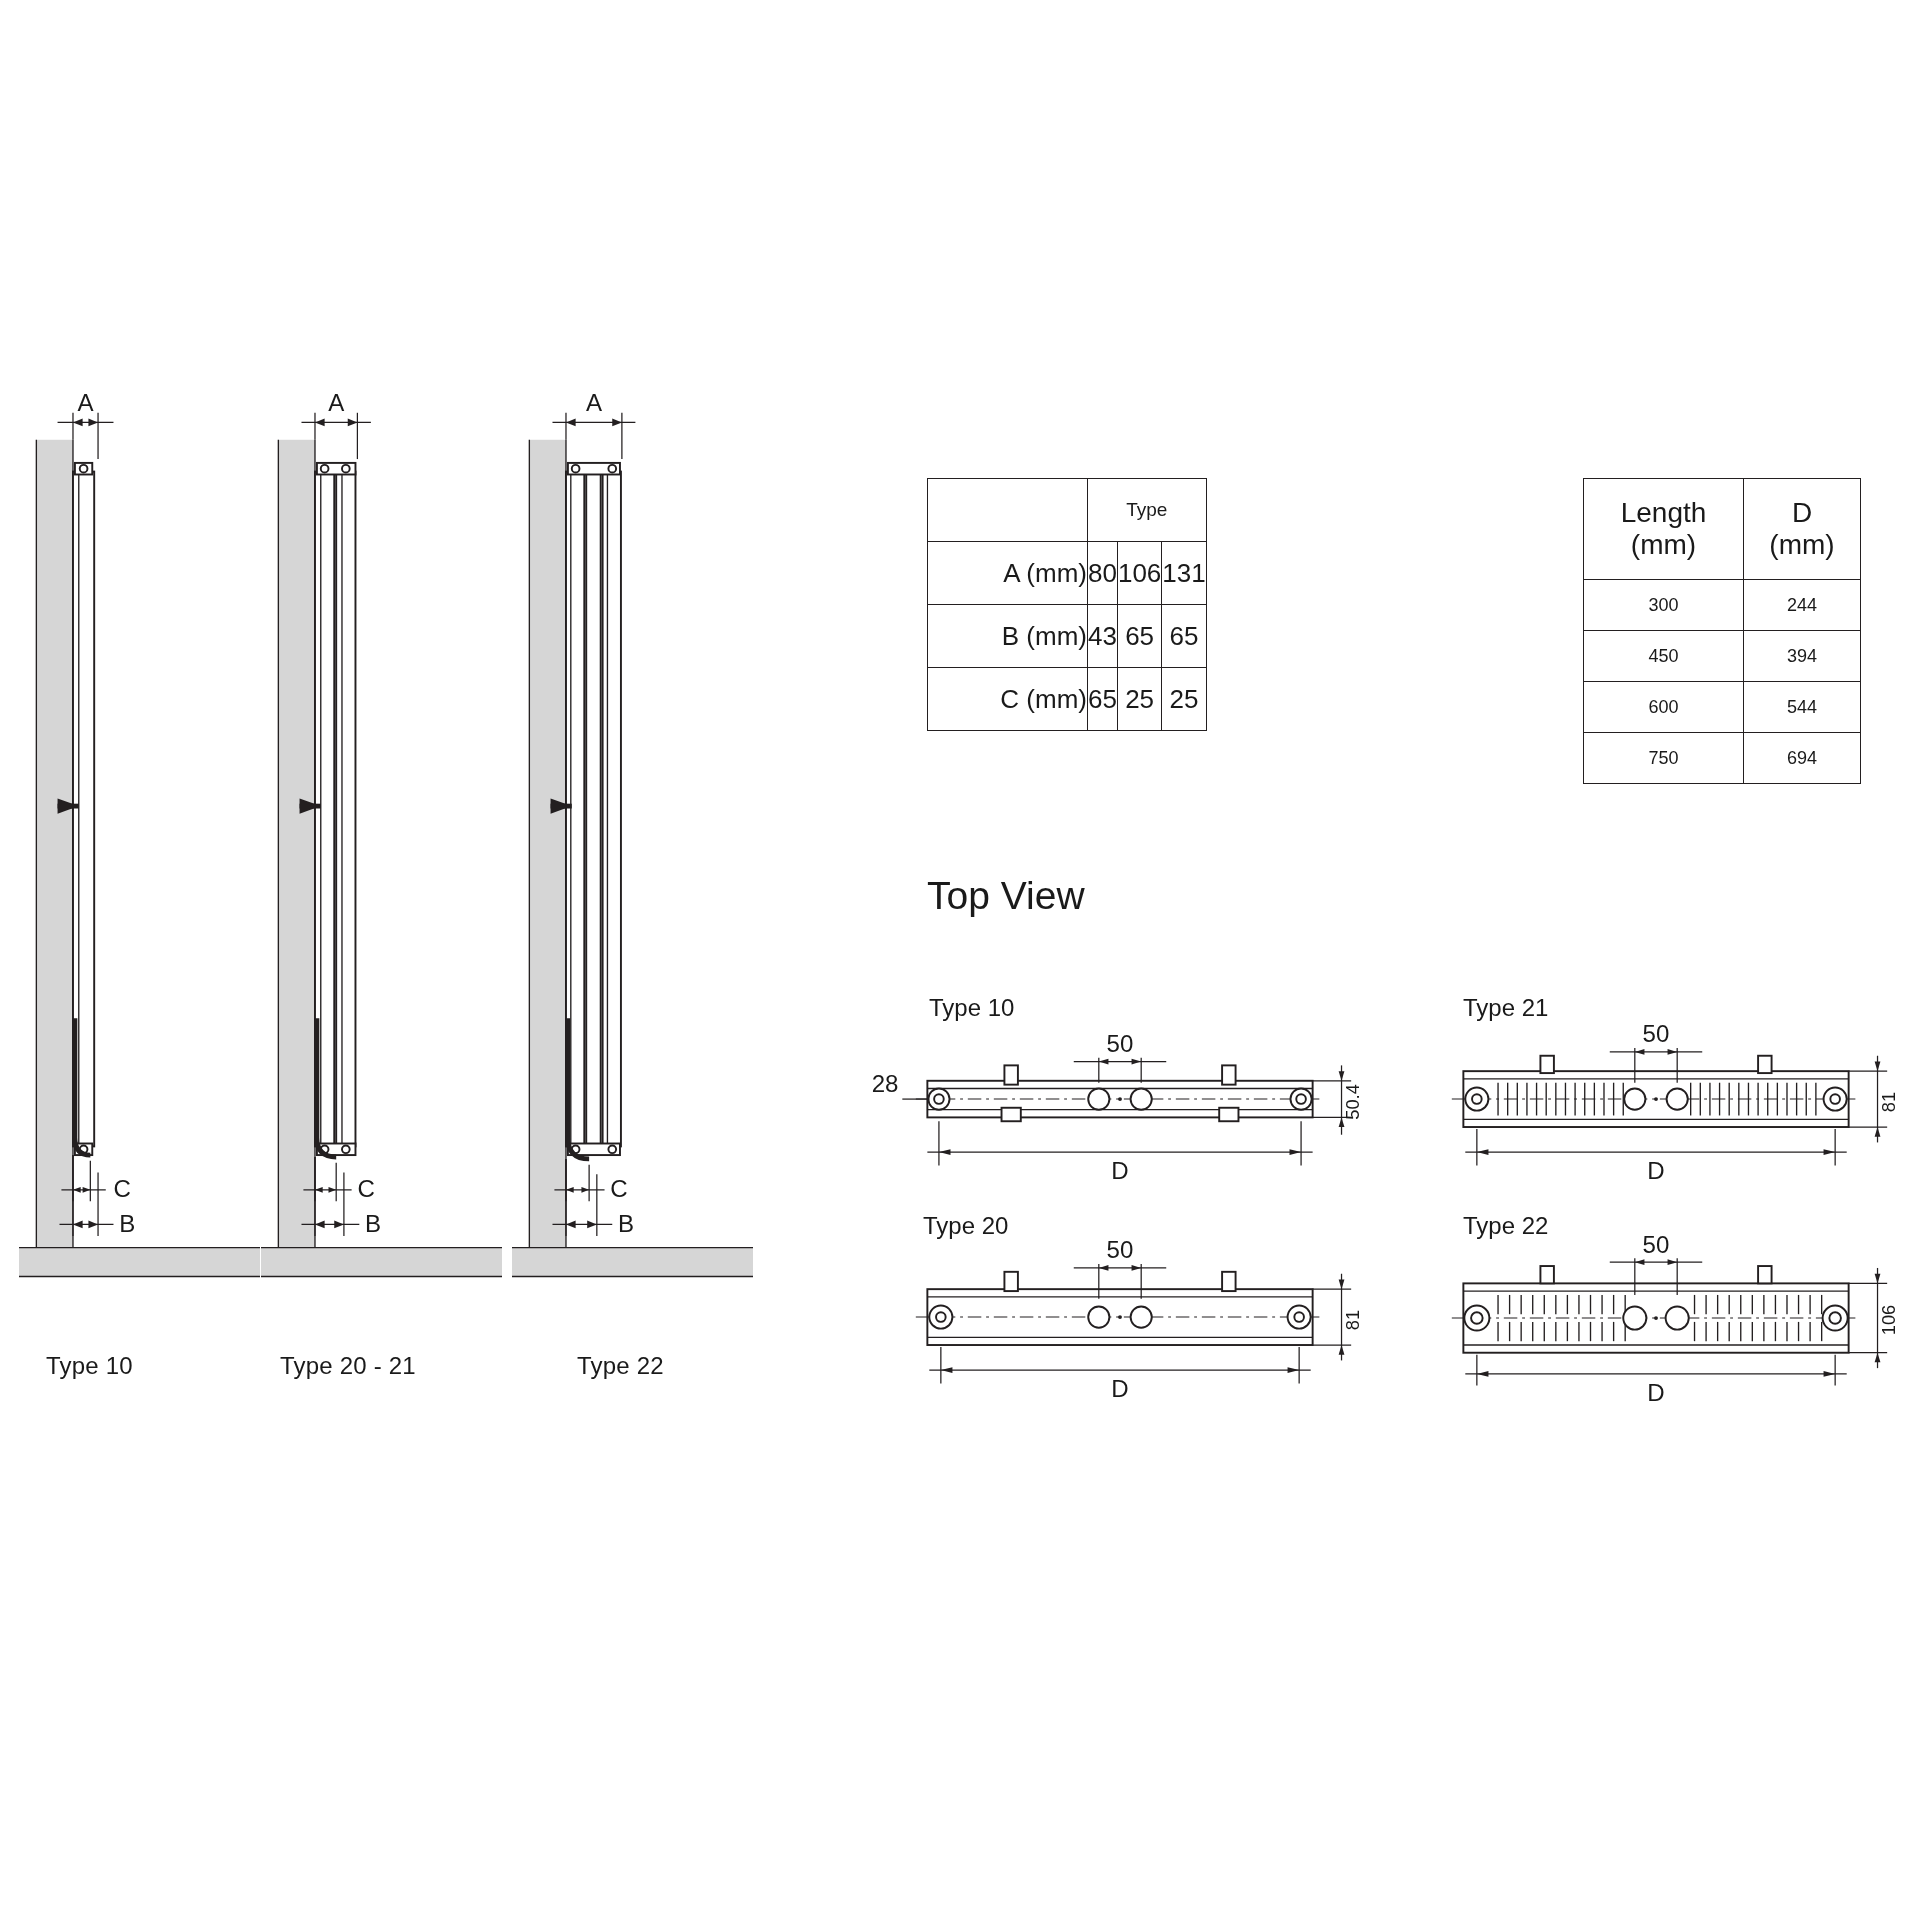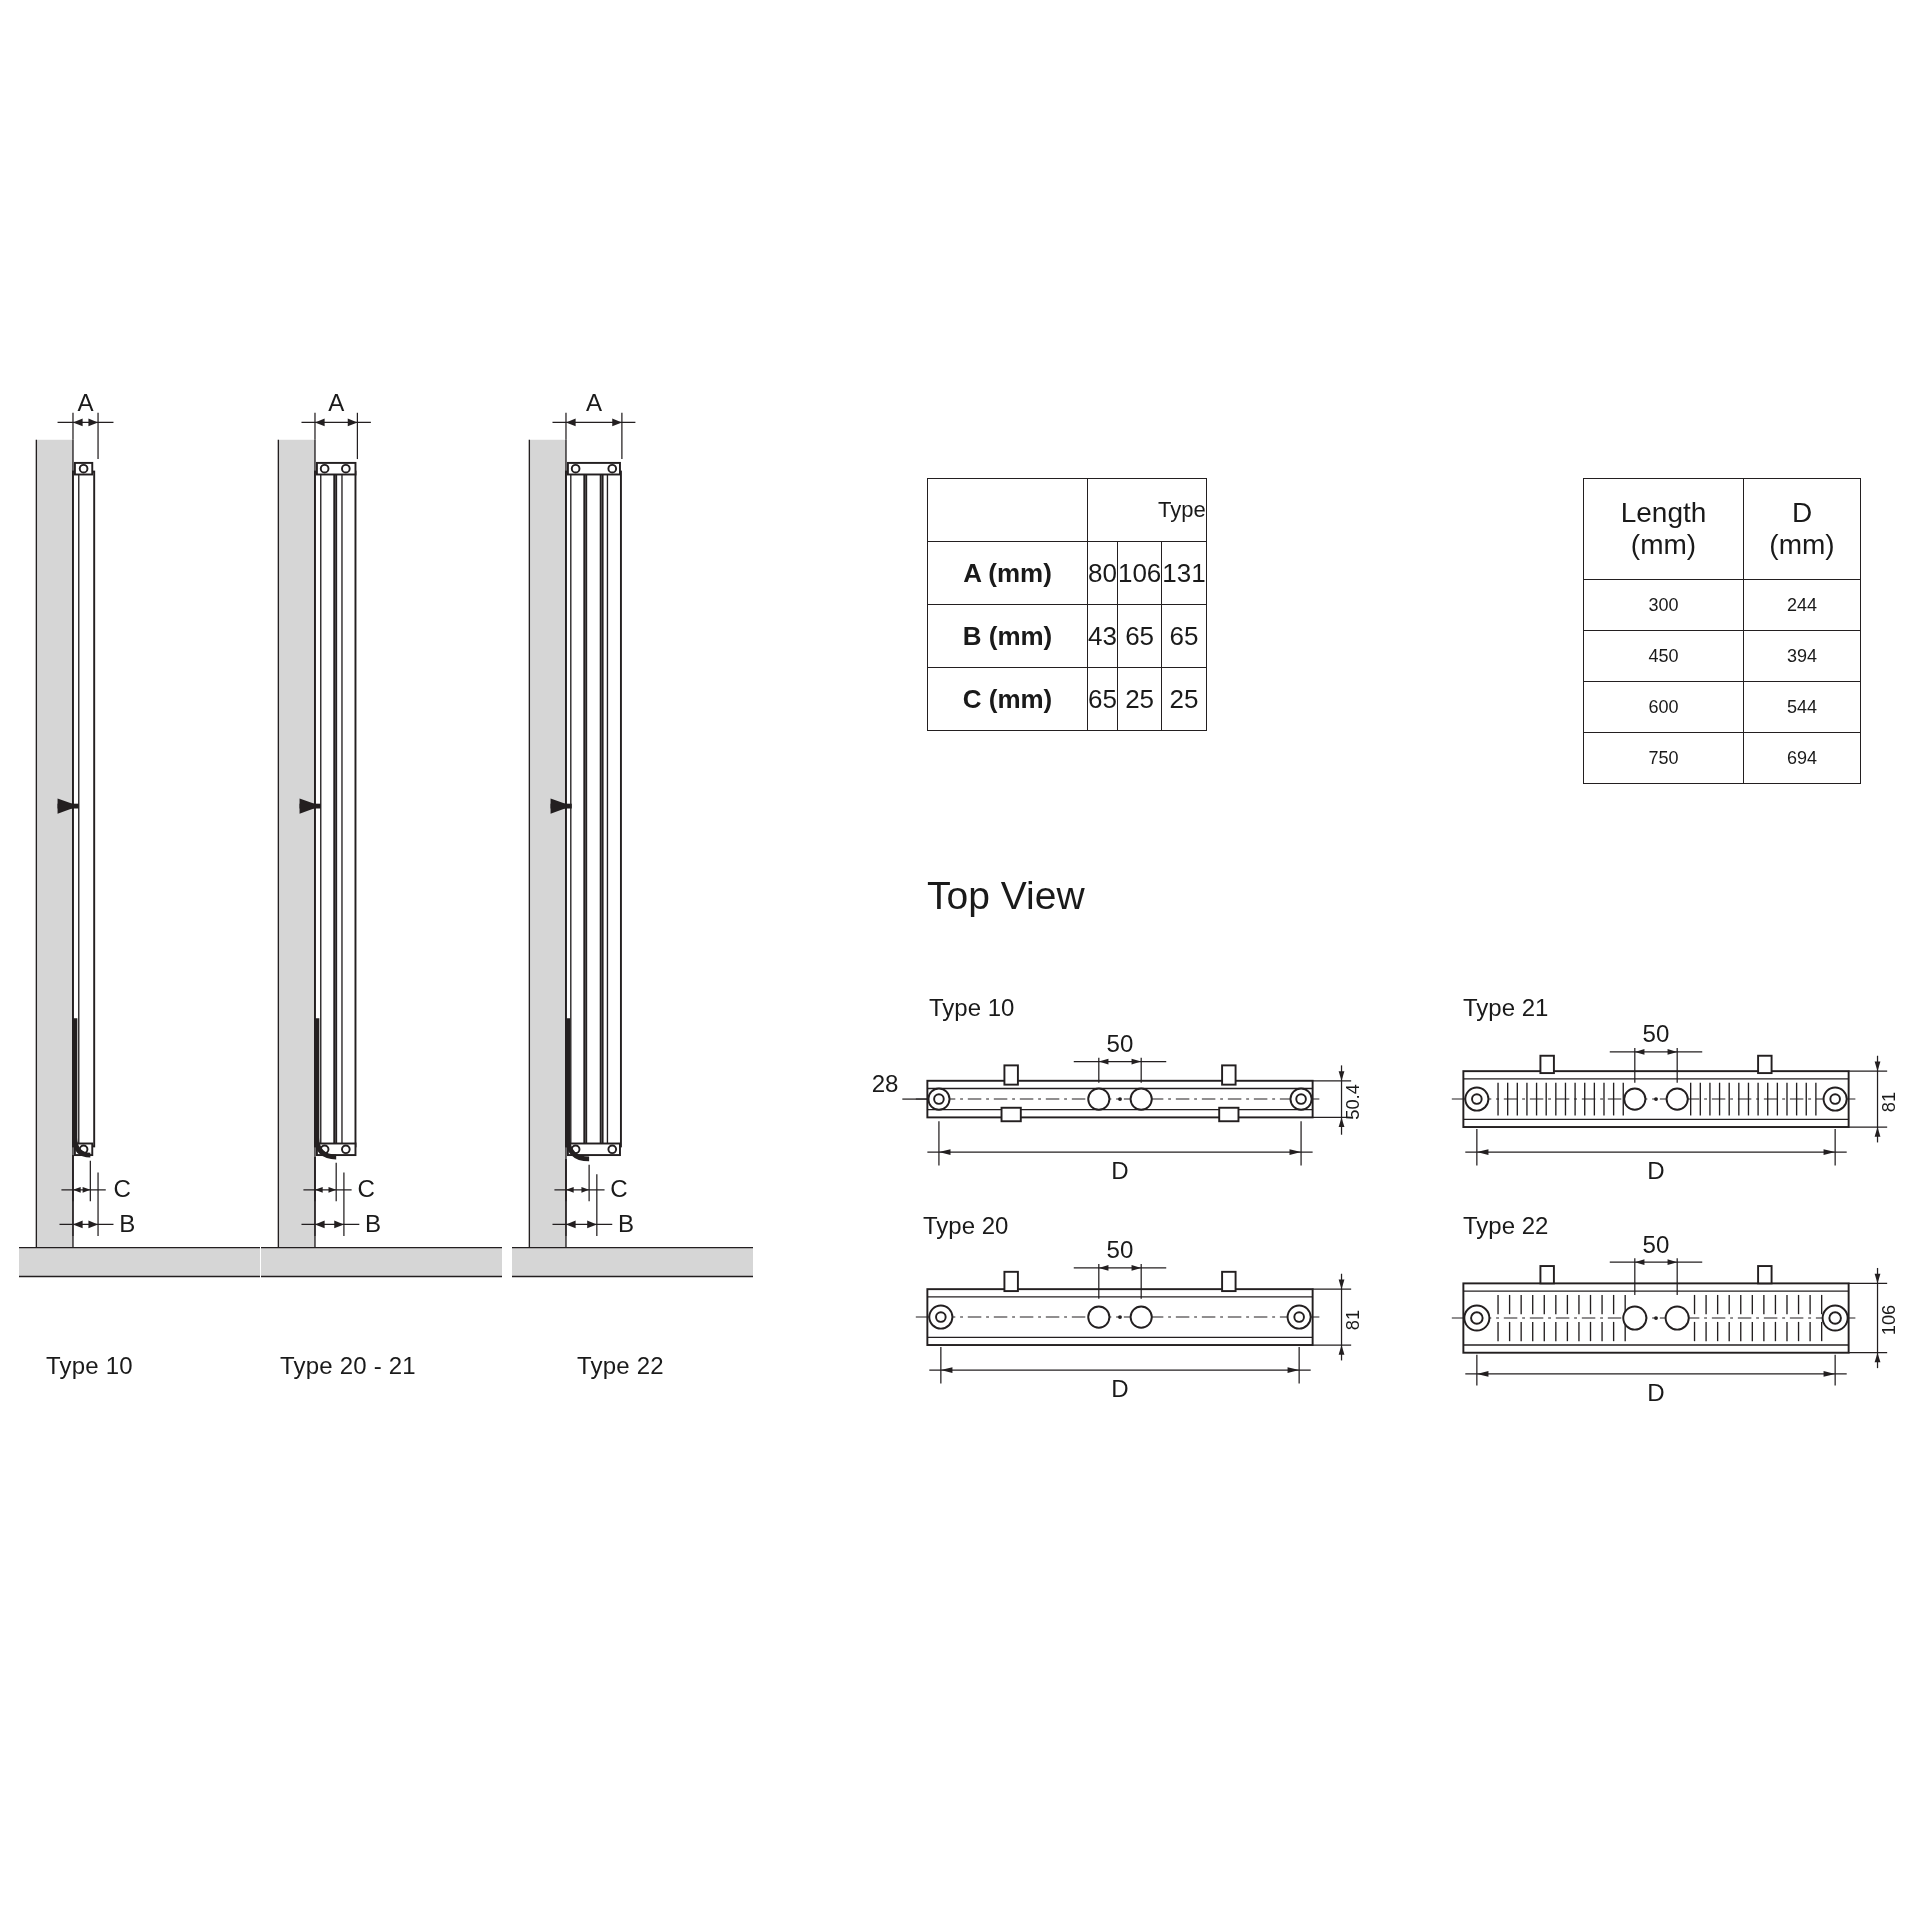--- a/index.html
+++ b/index.html
@@ -54,24 +54,24 @@
     text-align: center;
     font-weight: normal;
     padding: 0;
     white-space: nowrap;
   }
   #type-table {
     left: 927px;
     top: 478px;
   }
   #type-table td { height: 62px; }
-  #type-table .lbl-col { width: 159px; text-align: center; font-weight: bold; }
+  #type-table .lbl-col { width: 159px; text-align: right; }
   #type-table .val-col { width: 135px; }
   #type-table .val-col-wide { width: 145px; }
-  #type-table .type-head { font-size: 22px; text-align: right; }
+  #type-table .type-head { font-size: 19px; }
 
   #length-table {
     left: 1583px;
     top: 478px;
     padding-left: 40px;
   }
   #length-table td { height: 50px; }
   #length-table .lt-head-l { width: 159px; height: 100px; font-size: 28px; line-height: 1.15; }
   #length-table .lt-head-r { width: 116px; height: 100px; font-size: 28px; line-height: 1.15; }
   #length-table .lt-cell { font-size: 18px; }

